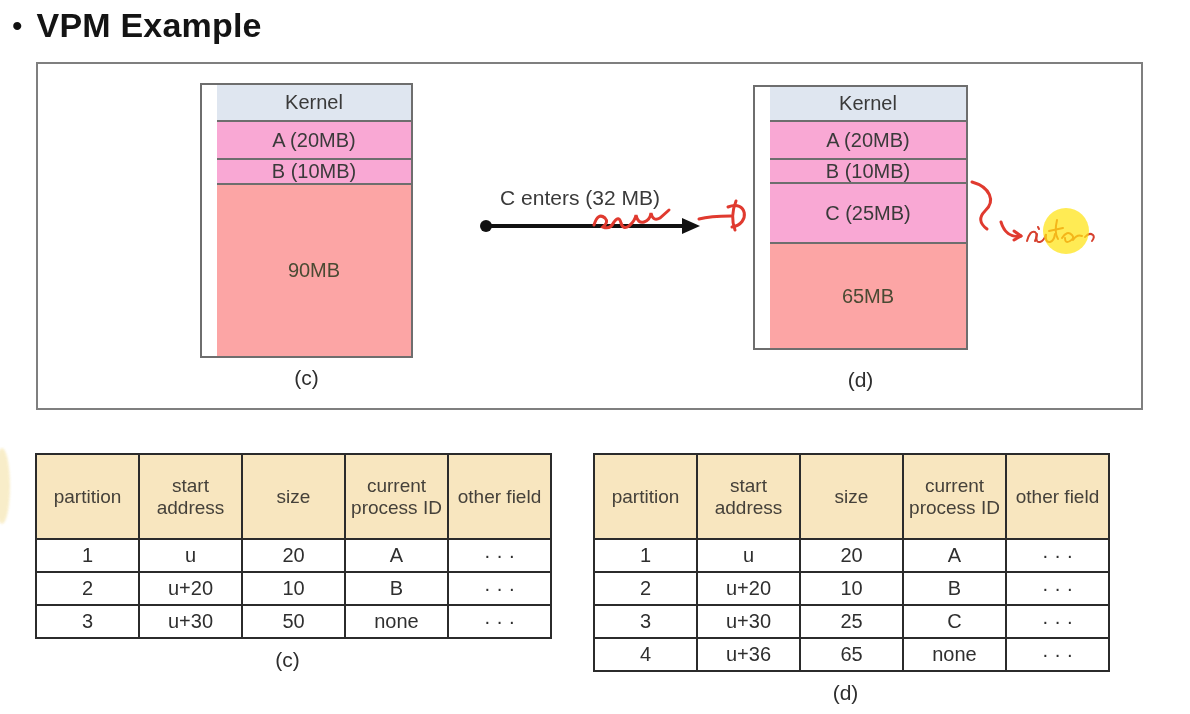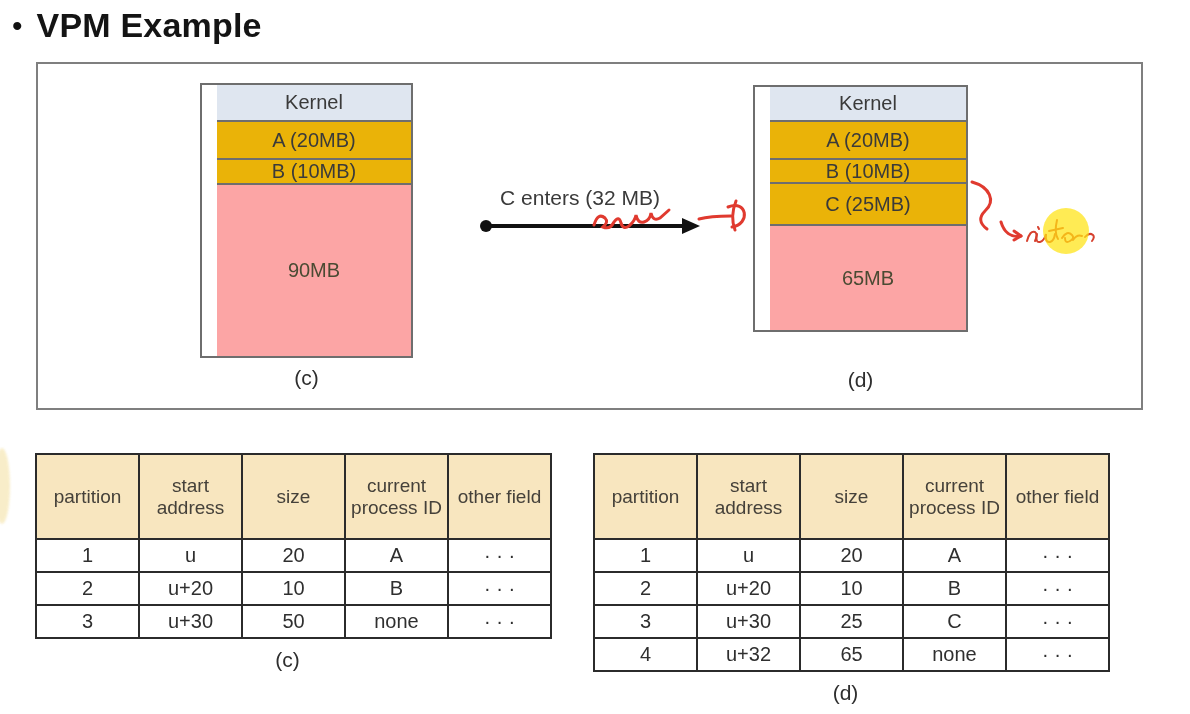--- a/index.html
+++ b/index.html
@@ -14,21 +14,21 @@
   .title-bullet{font-size:30px;line-height:1;color:#111;}
   .title-text{font-size:34px;font-weight:bold;color:#141414;letter-spacing:0.2px;}
 
   
   .figure-box{left:36px;top:62px;width:1103px;height:344px;border:2px solid #7f7f7f;background:#fff;}
 
   
   .memdiagram{border:2px solid #6e6e6e;box-sizing:border-box;background:#fff;padding-left:15px;}
   .memblock{
     box-sizing:border-box;display:flex;align-items:center;justify-content:center;
-    font-size:20px;color:#3a3a3a;border-bottom:2px solid #6e6e6e;background:#eab308;
+    font-size:20px;color:#3a3a3a;border-bottom:2px solid #6e6e6e;background:#f9a8d4;
   }
   .memblock:last-child{border-bottom:none;}
   .memblock.kernel{background:#dfe6f0;}
   .memblock.free{background:#fca5a5;color:#4a4a33;}
   .diagram-c{left:200px;top:83px;width:213px;}
   .diagram-d{left:753px;top:85px;width:215px;}
   .caption{font-size:21px;color:#2e2e2e;text-align:center;}
   .caption-c-fig{left:200px;top:366px;width:213px;}
   .caption-d-fig{left:753px;top:368px;width:215px;}
 
@@ -74,21 +74,21 @@
   <div class="memblock free" style="height:171px">90MB</div>
 </div>
 <div class="abs caption caption-c-fig">(c)</div>
 
 <div class="abs arrow-label">C enters (32 MB)</div>
 
 <div class="abs memdiagram diagram-d">
   <div class="memblock kernel" style="height:35px">Kernel</div>
   <div class="memblock" style="height:38px">A (20MB)</div>
   <div class="memblock" style="height:24px">B (10MB)</div>
-  <div class="memblock" style="height:42px">C (25MB)</div>
+  <div class="memblock" style="height:60px">C (25MB)</div>
   <div class="memblock free" style="height:104px">65MB</div>
 </div>
 <div class="abs caption caption-d-fig">(d)</div>
 
 <svg class="abs overlay" width="1190" height="714" viewBox="0 0 1190 714">
 
   <g>
     <circle cx="486" cy="226" r="6" fill="#111"></circle>
     <line x1="486" y1="226" x2="684" y2="226" stroke="#111" stroke-width="4"></line>
     <polygon points="682,218 700,226 682,234" fill="#111"></polygon>
@@ -182,20 +182,20 @@
   </tr>
   <tr>
     <td>3</td>
     <td>u+30</td>
     <td>25</td>
     <td>C</td>
     <td>· · ·</td>
   </tr>
   <tr>
     <td>4</td>
-    <td>u+32</td>
+    <td>u+36</td>
     <td>65</td>
     <td>none</td>
     <td>· · ·</td>
   </tr>
 </tbody>
   </table>
 <div class="abs caption caption-d-tab">(d)</div>
 
 </body></html>

